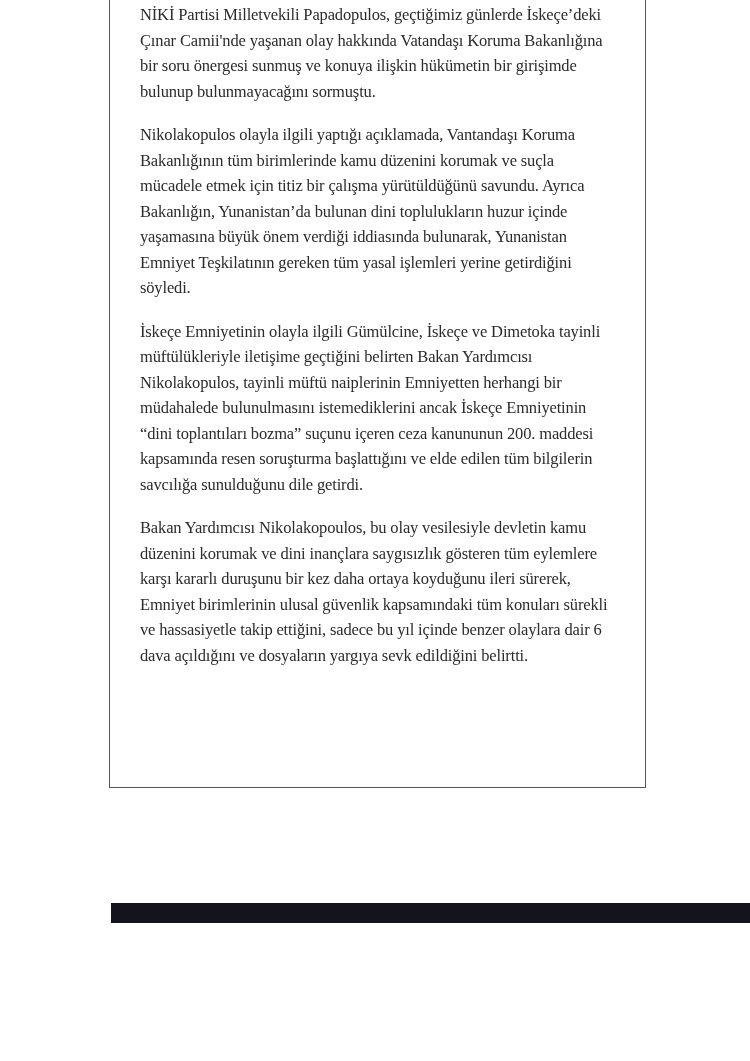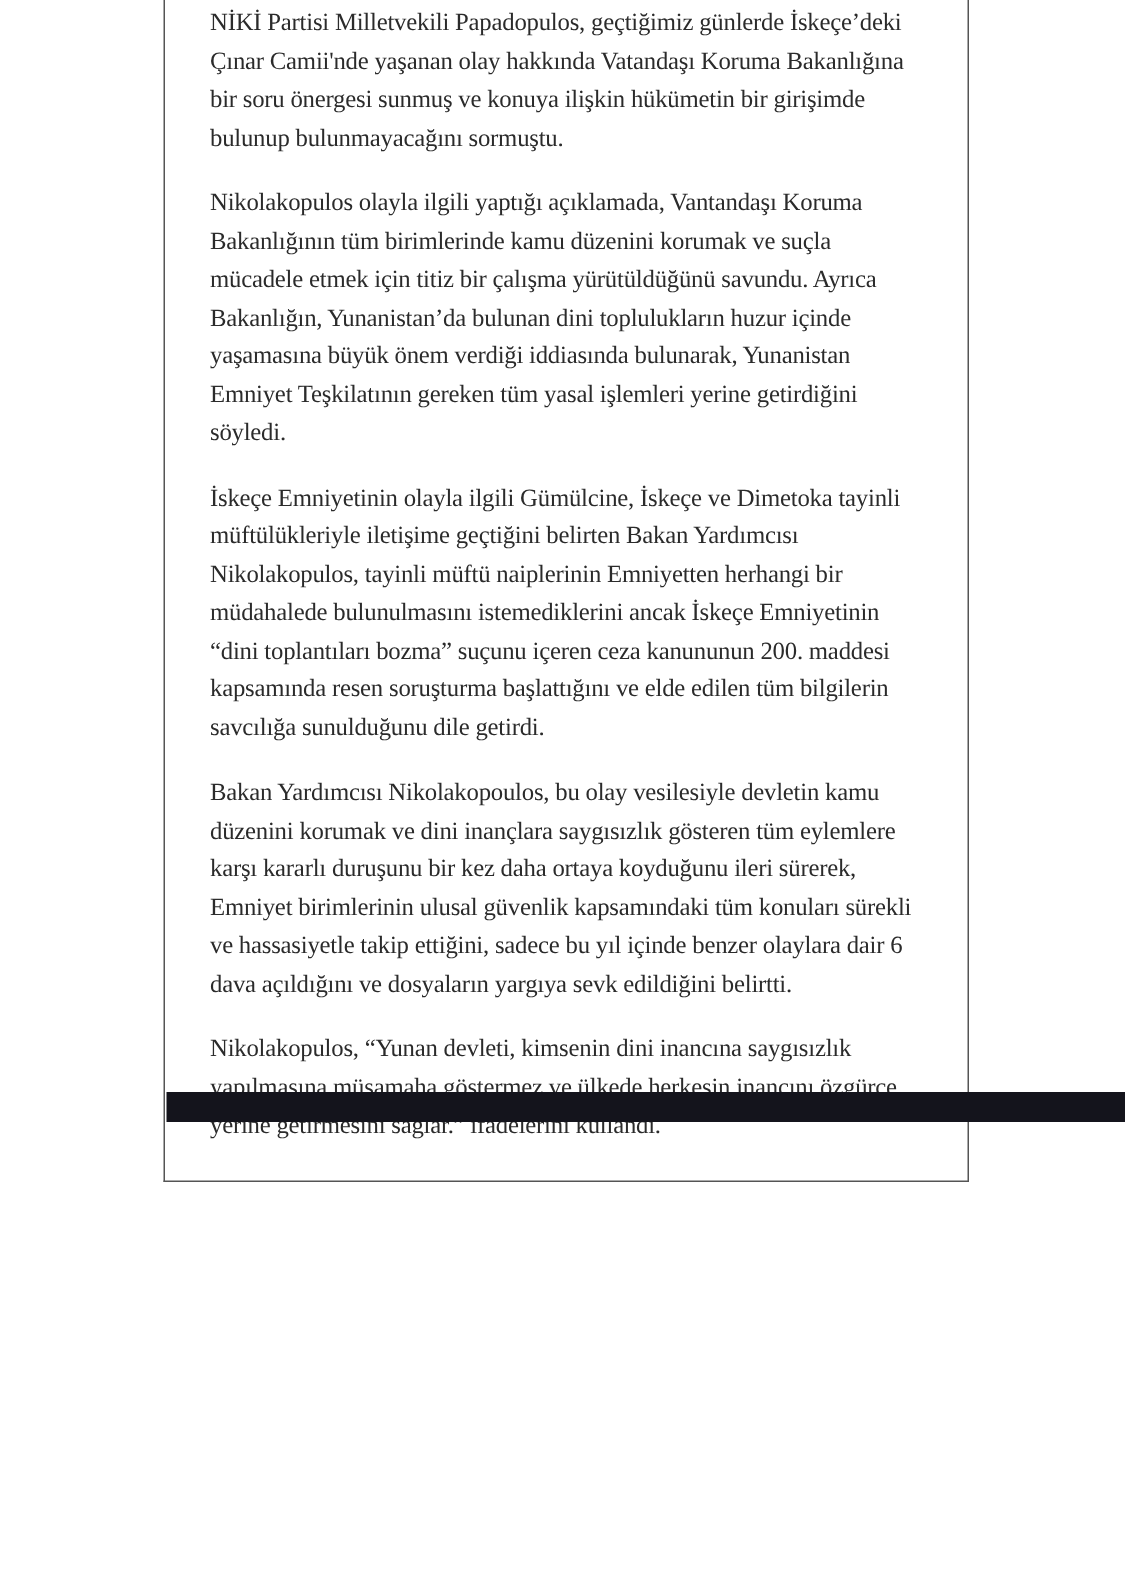--- a/index.html
+++ b/index.html
@@ -10,21 +10,21 @@
   }
   * { margin: 0; padding: 0; box-sizing: border-box; }
   html, body {
     width: 750px; height: 1061px;
     background: var(--page-bg);
     overflow: hidden;
     font-family: "Liberation Serif", "DejaVu Serif", serif;
   }
   .page {
     position: relative;
-    width: 750px; height: 748px;
+    width: 750px; height: 923px;
     background: var(--page-bg);
   }
   .article-card {
     position: absolute;
     left: 109px;
     top: -10px;              
     width: 537px;
     height: 798px;           
     background: var(--page-bg);
     border: 1.5px solid var(--border-color);
@@ -70,18 +70,15 @@
 müdahalede bulunulmasını istemediklerini ancak İskeçe Emniyetinin
 “dini toplantıları bozma” suçunu içeren ceza kanununun 200. maddesi
 kapsamında resen soruşturma başlattığını ve elde edilen tüm bilgilerin
 savcılığa sunulduğunu dile getirdi.</p>
     <p>Bakan Yardımcısı Nikolakopoulos, bu olay vesilesiyle devletin kamu
 düzenini korumak ve dini inançlara saygısızlık gösteren tüm eylemlere
 karşı kararlı duruşunu bir kez daha ortaya koyduğunu ileri sürerek,
 Emniyet birimlerinin ulusal güvenlik kapsamındaki tüm konuları sürekli
 ve hassasiyetle takip ettiğini, sadece bu yıl içinde benzer olaylara dair 6
 dava açıldığını ve dosyaların yargıya sevk edildiğini belirtti.</p>
-    <p>Nikolakopulos, “Yunan devleti, kimsenin dini inancına saygısızlık
-yapılmasına müsamaha göstermez ve ülkede herkesin inancını özgürce
-yerine getirmesini sağlar.” ifadelerini kullandı.</p>
   </article>
   <div class="footer-bar"></div>
 </div>
 
 </body></html>

